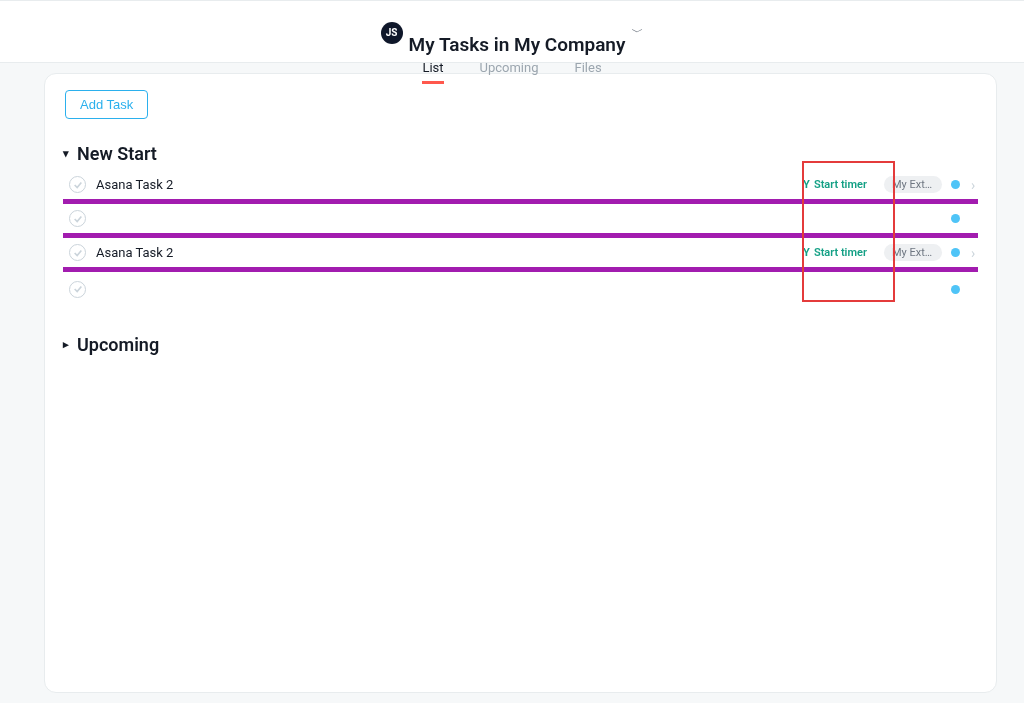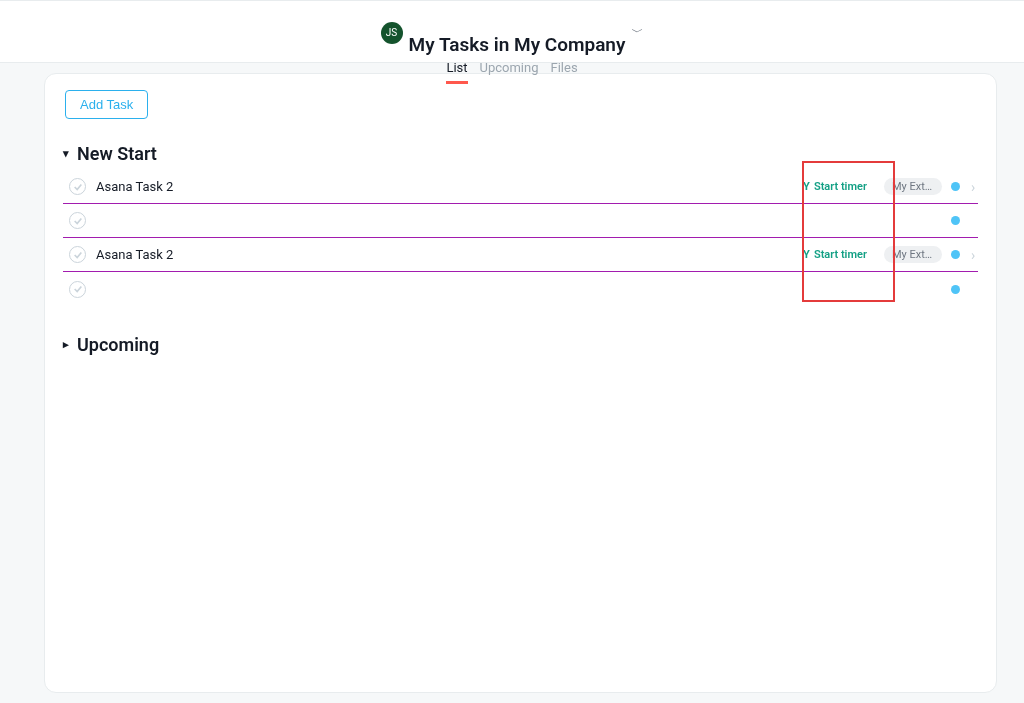--- a/index.html
+++ b/index.html
@@ -15,29 +15,29 @@
     justify-content: flex-start;
   }
   .title-row {
     display: flex;
     align-items: center;
     gap: 6px;
     margin-top: 8px;
   }
   .avatar {
     width: 22px; height: 22px; border-radius: 50%;
-    background: #14532d;
+    background: #0f172a;
     color: #fff;
     font-size: 10px;
-    font-weight: 400;
+    font-weight: 700;
     display: flex; align-items: center; justify-content: center;
   }
   .page-title { font-size: 19px; font-weight: 600; color: #151b26; margin-top: 24px; }
   .chevron-down { font-size: 12px; color: #6f7782; }
-  .tabs-row { display: flex; gap: 12px; margin-top: 4px; }
+  .tabs-row { display: flex; gap: 36px; margin-top: 4px; }
   .tab { font-size: 13px; color: #9ca6af; padding-bottom: 6px; cursor: pointer; }
   .tab.active { color: #151b26; border-bottom: 3px solid #ff584d; }
   .main-wrap {
     margin: 10px 27px 0 44px;
     background: #fff;
     border: 1px solid #e8ecee;
     border-radius: 12px;
     min-height: 620px;
     padding: 16px 18px 18px 18px;
   }
@@ -69,21 +69,21 @@
     display: flex; align-items: center; gap: 4px;
     font-size: 18px; font-weight: 600; color: #151b26;
     margin-bottom: 6px;
     cursor: pointer;
   }
   .caret { font-size: 11px; color: #151b26; display:inline-block; width:10px;}
   .task-list { margin: 0 0 28px 0; }
   .task-row {
     display: flex;
     align-items: center;
-    border-bottom: 1px solid #a21caf;
+    border-bottom: 5px solid #a21caf;
     height: 34px;
     padding-left: 6px;
     gap: 10px;
     position: relative;
   }
   .complete-circle {
     width: 17px; height: 17px; border-radius: 50%;
     border: 1.5px solid #cbd4db;
     display: flex; align-items: center; justify-content: center;
     cursor: pointer;

